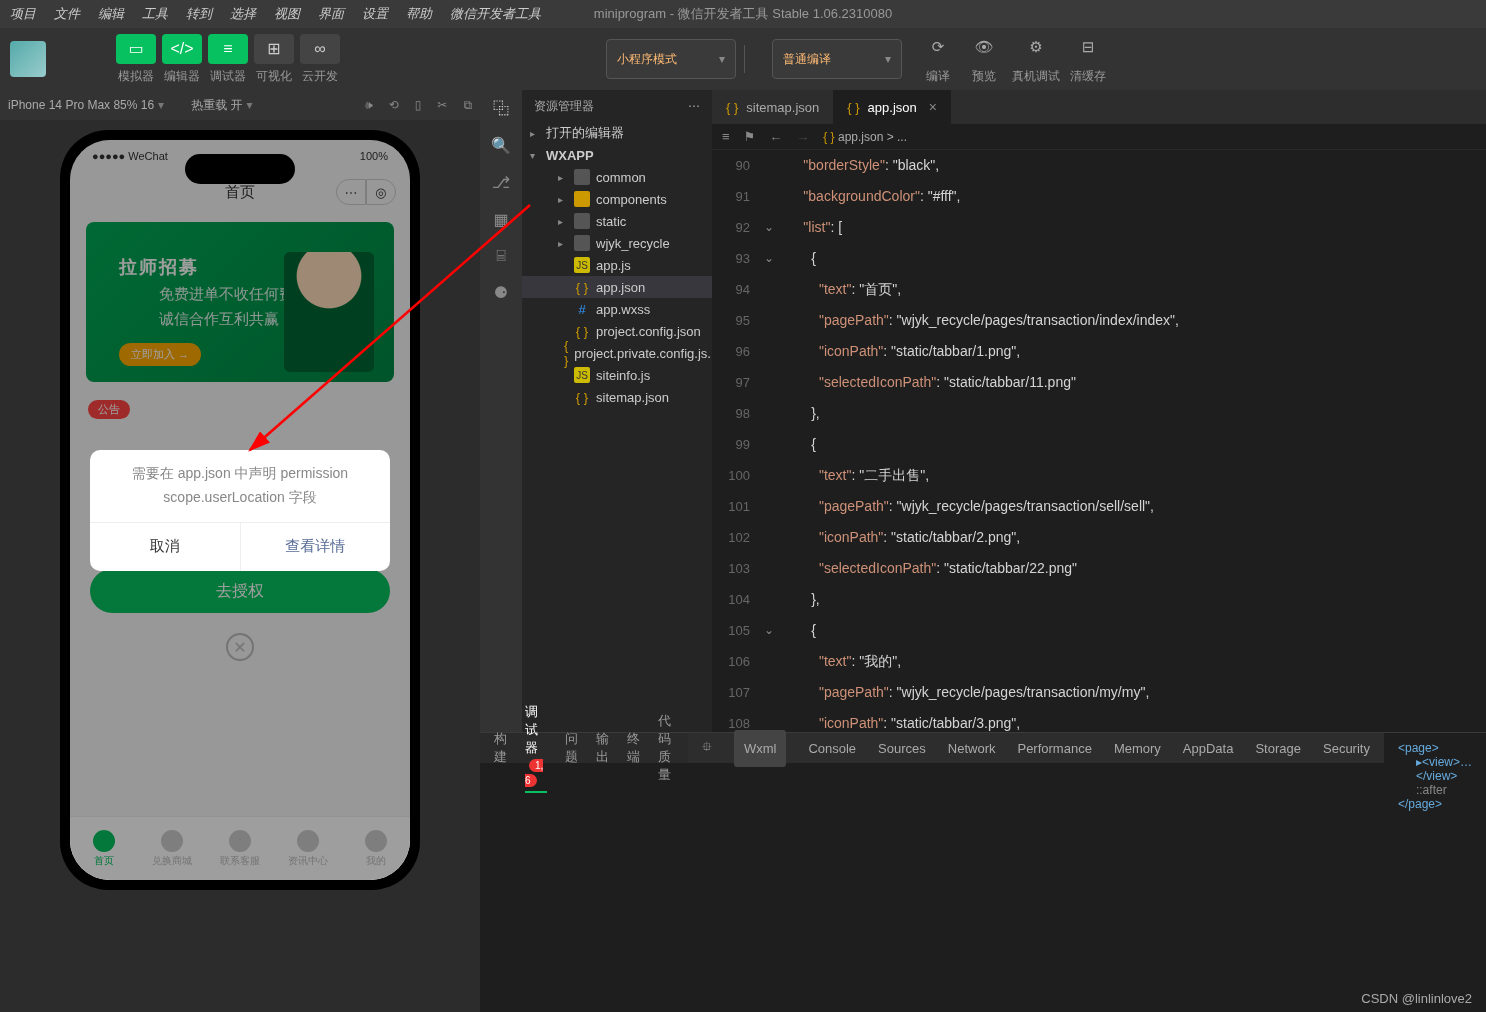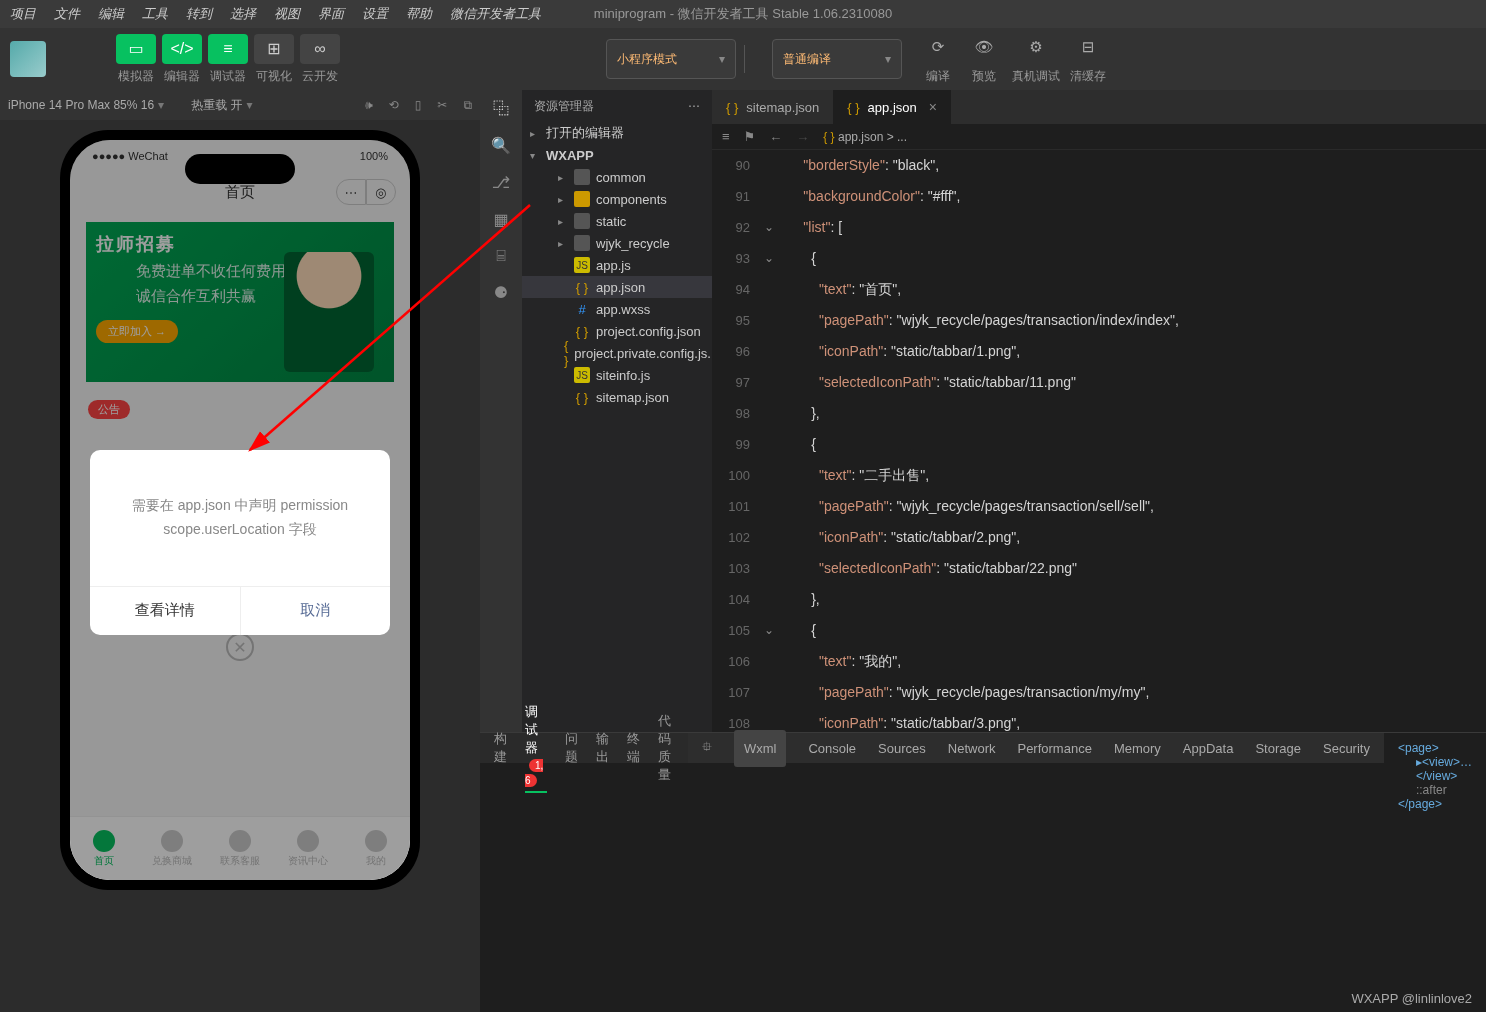--- a/index.html
+++ b/index.html
@@ -35,39 +35,39 @@
 .phone-wrap { flex: 1; display: flex; justify-content: center; padding-top: 10px; position: relative; }
 .phone { width: 360px; height: 760px; background: #000; border-radius: 48px; padding: 10px; position: relative; }
 .screen { width: 100%; height: 100%; background: #f5f5f5; border-radius: 40px; overflow: hidden; position: relative; }
 .notch { position: absolute; top: 14px; left: 50%; transform: translateX(-50%); width: 110px; height: 30px; background: #000; border-radius: 18px; z-index: 5; }
 .status { display: flex; justify-content: space-between; padding: 10px 22px 0; font-size: 11px; color: #333; }
 .nav-hdr { height: 44px; display: flex; align-items: center; justify-content: center; font-size: 15px; color: #333; position: relative; margin-top: 8px; }
 .nav-hdr .caps { position: absolute; right: 14px; display: flex; gap: 0; }
 .cap { width: 30px; height: 26px; border: 1px solid #ccc; display: flex; align-items: center; justify-content: center; font-size: 13px; }
 .cap:first-child { border-radius: 14px 0 0 14px; }
 .cap:last-child { border-radius: 0 14px 14px 0; }
-.banner { margin: 8px 16px; height: 160px; background: linear-gradient(135deg,#0a5,#084); border-radius: 0; padding: 10px; color: #fff; position: relative; }
+.banner { margin: 8px 16px; height: 160px; background: linear-gradient(135deg,#0a5,#084); border-radius: 8px; padding: 33px; color: #fff; position: relative; }
 .banner h3 { font-size: 18px; letter-spacing: 2px; }
 .banner p { font-size: 15px; margin-top: 6px; opacity: .9; margin-left: 40px; }
 .banner .chip { display: inline-block; margin-top: 14px; background: #fa0; color: #fff; font-size: 11px; padding: 4px 12px; border-radius: 12px; }
 .banner .person { position: absolute; right: 20px; top: 30px; width: 90px; height: 120px; background: radial-gradient(circle at 50% 20%, #fdb 30%, transparent 31%), #063; border-radius: 6px; }
 .tag { margin: 10px 18px; display: inline-block; background: #f44; color: #fff; font-size: 11px; padding: 2px 10px; border-radius: 10px; }
 .auth-box { margin: 40px 20px 10px; background: #fff; border-radius: 10px; padding: 22px 18px 68px; position: relative; }
 .auth-btn { margin: 8px 20px; height: 44px; background: #07c160; border-radius: 22px; display: flex; align-items: center; justify-content: center; color: #fff; font-size: 16px; }
 .close-circ { margin: 20px auto; width: 28px; height: 28px; border: 2px solid #bbb; border-radius: 50%; display: flex; align-items: center; justify-content: center; color: #bbb; font-size: 16px; }
 .tabbar { position: absolute; bottom: 0; width: 100%; height: 64px; background: #fff; display: flex; border-top: 1px solid #eee; }
 .tabbar .tab { flex: 1; display: flex; flex-direction: column; align-items: center; justify-content: center; font-size: 10px; color: #bbb; gap: 2px; }
 .tabbar .tab.active { color: #07c160; }
 .tabbar .ticon { width: 22px; height: 22px; border-radius: 50%; background: #ccc; }
 .tabbar .tab.active .ticon { background: #07c160; }
 
 
 .dim { position: absolute; inset: 0; background: rgba(0,0,0,.38); z-index: 8; }
 .dialog { position: absolute; top: 310px; left: 50%; transform: translateX(-50%); width: 300px; background: #fff; border-radius: 10px; z-index: 9; overflow: hidden; }
-.dialog .msg { padding: 44px 22px; text-align: center; font-size: 14px; color: #888; line-height: 1.7; }
+.dialog .msg { padding: 12px 22px; text-align: center; font-size: 14px; color: #888; line-height: 1.7; }
 .dialog .btns { display: flex; border-top: 1px solid #eee; }
 .dialog .btns div { flex: 1; height: 48px; display: flex; align-items: center; justify-content: center; font-size: 15px; color: #333; }
 .dialog .btns div:last-child { color: #576b95; border-left: 1px solid #eee; }
 
 
 .editor { flex: 1; display: flex; flex-direction: column; background: #1e1e1e; }
 .editor-top { display: flex; height: calc(100% - 280px); }
 
 
 .side-icons { width: 42px; background: #333; display: flex; flex-direction: column; align-items: center; padding-top: 8px; gap: 18px; color: #888; font-size: 16px; }
@@ -227,22 +227,22 @@
           <div class="auth-btn">去授权</div>
           <div class="close-circ">✕</div>
 
           <div class="dim"></div>
           <div class="dialog">
             <div class="msg">
               <div>需要在 app.json 中声明 permission</div>
               <div>scope.userLocation 字段</div>
             </div>
             <div class="btns">
+              <div>取消</div>
               <div>查看详情</div>
-              <div>取消</div>
             </div>
           </div>
 
           <div class="tabbar">
               <div class="tab active">
                 <div class="ticon"></div>
                 <span>首页</span>
               </div>
               <div class="tab">
                 <div class="ticon"></div>
@@ -433,13 +433,13 @@
 
 <svg class="arrow">
   <defs>
       <marker id="ah" markerWidth="10" markerHeight="10" refX="8" refY="3" orient="auto">
         <path d="M0,0 L9,3 L0,6 Z" fill="#f00"></path>
       </marker>
     </defs>
   <line x1="295" y1="5" x2="15" y2="250" stroke="#f00" stroke-width="2.5" marker-end="url(#ah)"></line>
 </svg>
 
-<div class="watermark">WXAPP @linlinlove2</div>
+<div class="watermark">CSDN @linlinlove2</div>
 
 </body></html>

